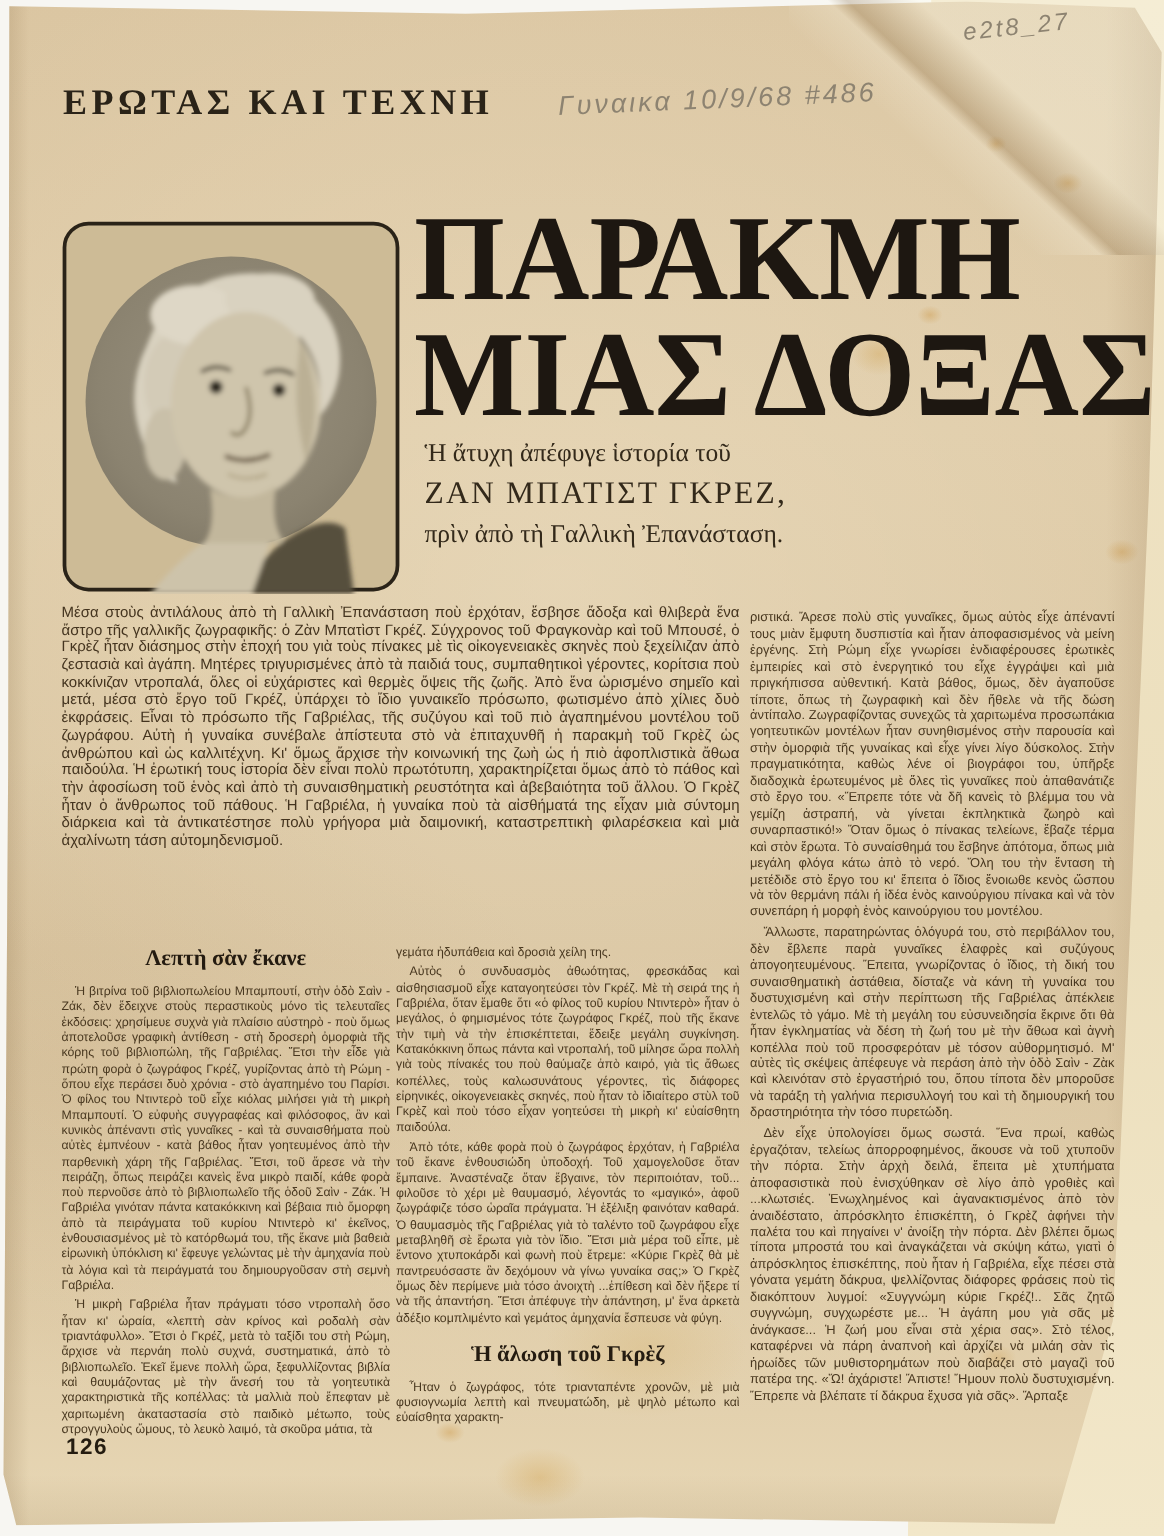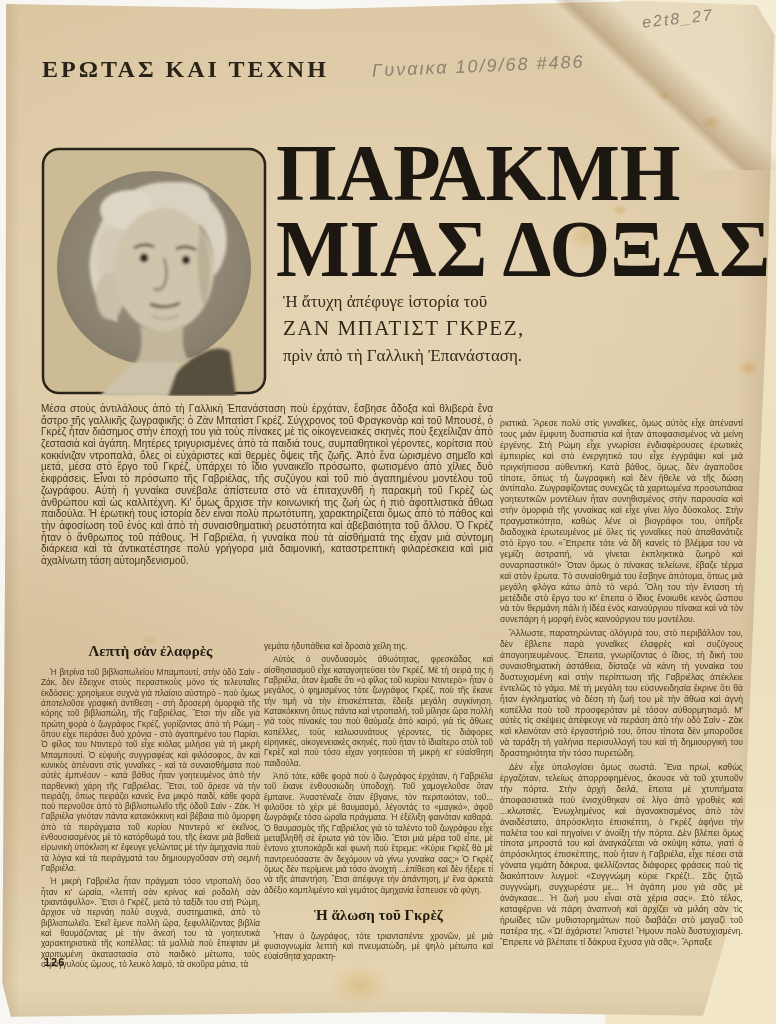--- a/index.html
+++ b/index.html
@@ -84,35 +84,35 @@
     font-family:"Liberation Serif","DejaVu Serif",serif;
     color:#33291a;font-size:17px;line-height:1.42;
   }
   .subtitle .caps{font-size:21px;letter-spacing:1.5px;}
 
   .intro{
     left:41px;top:403px;width:452px;height:212px;overflow:hidden;
     font-size:10px;line-height:1.17;text-align:justify;color:#44341f;
   }
 
-  .col{position:absolute;text-align:justify;color:#48371f;margin-top:12px;}
+  .col{position:absolute;text-align:justify;color:#48371f;}
   .col p{margin:0 0 3px 0;text-indent:9px;}
   .col p.cont{text-indent:0;}
   .col-heading{
     font-family:"Liberation Serif","DejaVu Serif",serif;
     font-weight:bold;font-size:15px;text-align:center;color:#241b10;
     margin:0 0 7px 0;text-indent:0 !important;
   }
   .col-heading.mid{margin:10px 0 7px 0;}
   .col-left{left:41px;top:630px;width:219px;height:328px;overflow:hidden;font-size:8.2px;line-height:1.26;}
   .col-middle{left:264px;top:630px;width:229px;height:336px;overflow:hidden;font-size:8.2px;line-height:1.26;}
   .col-right{left:500px;top:406px;width:243px;height:556px;overflow:hidden;font-size:8.6px;line-height:1.27;}
 
   .page-number{
-    left:44px;top:956px;font-weight:bold;font-size:11px;color:#241c10;letter-spacing:1px;
+    left:44px;top:956px;font-weight:bold;font-size:15px;color:#241c10;letter-spacing:1px;
   }
 </style>
 </head>
 <body>
 
 <div class="under-paper"></div>
 
 <div class="paper"></div>
 <div class="stains"></div>
 <div class="edge-shadow"></div>
@@ -169,21 +169,21 @@
 
 <div class="abs subtitle">
   <div>Ἡ ἄτυχη ἀπέφυγε ἱστορία τοῦ</div>
   <div class="caps">ΖΑΝ ΜΠΑΤΙΣΤ ΓΚΡΕΖ,</div>
   <div>πρὶν ἀπὸ τὴ Γαλλικὴ Ἐπανάσταση.</div>
 </div>
 
 <div class="abs intro">Μέσα στοὺς ἀντιλάλους ἀπὸ τὴ Γαλλικὴ Ἐπανάσταση ποὺ ἐρχόταν, ἔσβησε ἄδοξα καὶ θλιβερὰ ἕνα ἄστρο τῆς γαλλικῆς ζωγραφικῆς: ὁ Ζὰν Μπατὶστ Γκρέζ. Σύγχρονος τοῦ Φραγκονὰρ καὶ τοῦ Μπουσέ, ὁ Γκρὲζ ἦταν διάσημος στὴν ἐποχή του γιὰ τοὺς πίνακες μὲ τὶς οἰκογενειακὲς σκηνὲς ποὺ ξεχείλιζαν ἀπὸ ζεστασιὰ καὶ ἀγάπη. Μητέρες τριγυρισμένες ἀπὸ τὰ παιδιά τους, συμπαθητικοὶ γέροντες, κορίτσια ποὺ κοκκίνιζαν ντροπαλά, ὅλες οἱ εὐχάριστες καὶ θερμὲς ὄψεις τῆς ζωῆς. Ἀπὸ ἕνα ὡρισμένο σημεῖο καὶ μετά, μέσα στὸ ἔργο τοῦ Γκρέζ, ὑπάρχει τὸ ἴδιο γυναικεῖο πρόσωπο, φωτισμένο ἀπὸ χίλιες δυὸ ἐκφράσεις. Εἶναι τὸ πρόσωπο τῆς Γαβριέλας, τῆς συζύγου καὶ τοῦ πιὸ ἀγαπημένου μοντέλου τοῦ ζωγράφου. Αὐτὴ ἡ γυναίκα συνέβαλε ἀπίστευτα στὸ νὰ ἐπιταχυνθῆ ἡ παρακμὴ τοῦ Γκρὲζ ὡς ἀνθρώπου καὶ ὡς καλλιτέχνη. Κι' ὅμως ἄρχισε τὴν κοινωνική της ζωὴ ὡς ἡ πιὸ ἀφοπλιστικὰ ἄθωα παιδούλα. Ἡ ἐρωτική τους ἱστορία δὲν εἶναι πολὺ πρωτότυπη, χαρακτηρίζεται ὅμως ἀπὸ τὸ πάθος καὶ τὴν ἀφοσίωση τοῦ ἑνὸς καὶ ἀπὸ τὴ συναισθηματικὴ ρευστότητα καὶ ἀβεβαιότητα τοῦ ἄλλου. Ὁ Γκρὲζ ἦταν ὁ ἄνθρωπος τοῦ πάθους. Ἡ Γαβριέλα, ἡ γυναίκα ποὺ τὰ αἰσθήματά της εἶχαν μιὰ σύντομη διάρκεια καὶ τὰ ἀντικατέστησε πολὺ γρήγορα μιὰ δαιμονική, καταστρεπτικὴ φιλαρέσκεια καὶ μιὰ ἀχαλίνωτη τάση αὐτομηδενισμοῦ.</div>
 
 <div class="col col-left">
-  <div class="col-heading">Λεπτὴ σὰν ἐλαφρὲς</div>
+  <div class="col-heading">Λεπτὴ σὰν ἔκανε</div>
   <p>Ἡ βιτρίνα τοῦ βιβλιοπωλείου Μπαμπουτί, στὴν ὁδὸ Σαὶν - Ζάκ, δὲν ἔδειχνε στοὺς περαστικοὺς μόνο τὶς τελευταῖες ἐκδόσεις: χρησίμευε συχνὰ γιὰ πλαίσιο αὐστηρὸ - ποὺ ὅμως ἀποτελοῦσε γραφικὴ ἀντίθεση - στὴ δροσερὴ ὀμορφιὰ τῆς κόρης τοῦ βιβλιοπώλη, τῆς Γαβριέλας. Ἔτσι τὴν εἶδε γιὰ πρώτη φορὰ ὁ ζωγράφος Γκρέζ, γυρίζοντας ἀπὸ τὴ Ρώμη - ὅπου εἶχε περάσει δυὸ χρόνια - στὸ ἀγαπημένο του Παρίσι. Ὁ φίλος του Ντιντερὸ τοῦ εἶχε κιόλας μιλήσει γιὰ τὴ μικρὴ Μπαμπουτί. Ὁ εὐφυὴς συγγραφέας καὶ φιλόσοφος, ἂν καὶ κυνικὸς ἀπέναντι στὶς γυναῖκες - καὶ τὰ συναισθήματα ποὺ αὐτὲς ἐμπνέουν - κατὰ βάθος ἦταν γοητευμένος ἀπὸ τὴν παρθενικὴ χάρη τῆς Γαβριέλας. Ἔτσι, τοῦ ἄρεσε νὰ τὴν πειράζη, ὅπως πειράζει κανεὶς ἕνα μικρὸ παιδί, κάθε φορὰ ποὺ περνοῦσε ἀπὸ τὸ βιβλιοπωλεῖο τῆς ὁδοῦ Σαὶν - Ζάκ. Ἡ Γαβριέλα γινόταν πάντα κατακόκκινη καὶ βέβαια πιὸ ὄμορφη ἀπὸ τὰ πειράγματα τοῦ κυρίου Ντιντερὸ κι' ἐκεῖνος, ἐνθουσιασμένος μὲ τὸ κατόρθωμά του, τῆς ἔκανε μιὰ βαθειὰ εἰρωνικὴ ὑπόκλιση κι' ἔφευγε γελώντας μὲ τὴν ἀμηχανία ποὺ τὰ λόγια καὶ τὰ πειράγματά του δημιουργοῦσαν στὴ σεμνὴ Γαβριέλα.</p>
   <p>Ἡ μικρὴ Γαβριέλα ἦταν πράγματι τόσο ντροπαλὴ ὅσο ἦταν κι' ὡραία, «λεπτὴ σὰν κρίνος καὶ ροδαλὴ σὰν τριαντάφυλλο». Ἔτσι ὁ Γκρέζ, μετὰ τὸ ταξίδι του στὴ Ρώμη, ἄρχισε νὰ περνάη πολὺ συχνά, συστηματικά, ἀπὸ τὸ βιβλιοπωλεῖο. Ἐκεῖ ἔμενε πολλὴ ὥρα, ξεφυλλίζοντας βιβλία καὶ θαυμάζοντας μὲ τὴν ἄνεσή του τὰ γοητευτικὰ χαρακτηριστικὰ τῆς κοπέλλας: τὰ μαλλιὰ ποὺ ἔπεφταν μὲ χαριτωμένη ἀκαταστασία στὸ παιδικὸ μέτωπο, τοὺς στρογγυλοὺς ὤμους, τὸ λευκὸ λαιμό, τὰ σκοῦρα μάτια, τὰ</p>
 </div>
 
 <div class="col col-middle">
   <p class="cont">γεμάτα ἡδυπάθεια καὶ δροσιὰ χείλη της.</p>
   <p>Αὐτὸς ὁ συνδυασμὸς ἀθωότητας, φρεσκάδας καὶ αἰσθησιασμοῦ εἶχε καταγοητεύσει τὸν Γκρέζ. Μὲ τὴ σειρά της ἡ Γαβριέλα, ὅταν ἔμαθε ὅτι «ὁ φίλος τοῦ κυρίου Ντιντερὸ» ἦταν ὁ μεγάλος, ὁ φημισμένος τότε ζωγράφος Γκρέζ, ποὺ τῆς ἔκανε τὴν τιμὴ νὰ τὴν ἐπισκέπτεται, ἔδειξε μεγάλη συγκίνηση. Κατακόκκινη ὅπως πάντα καὶ ντροπαλή, τοῦ μίλησε ὥρα πολλὴ γιὰ τοὺς πίνακές του ποὺ θαύμαζε ἀπὸ καιρό, γιὰ τὶς ἄθωες κοπέλλες, τοὺς καλωσυνάτους γέροντες, τὶς διάφορες εἰρηνικές, οἰκογενειακὲς σκηνές, ποὺ ἦταν τὸ ἰδιαίτερο στὺλ τοῦ Γκρὲζ καὶ ποὺ τόσο εἶχαν γοητεύσει τὴ μικρὴ κι' εὐαίσθητη παιδούλα.</p>
   <p>Ἀπὸ τότε, κάθε φορὰ ποὺ ὁ ζωγράφος ἐρχόταν, ἡ Γαβριέλα τοῦ ἔκανε ἐνθουσιώδη ὑποδοχή. Τοῦ χαμογελοῦσε ὅταν ἔμπαινε. Ἀναστέναζε ὅταν ἔβγαινε, τὸν περιποιόταν, τοῦ... φιλοῦσε τὸ χέρι μὲ θαυμασμό, λέγοντάς το «μαγικό», ἀφοῦ ζωγράφιζε τόσο ὡραῖα πράγματα. Ἡ ἐξέλιξη φαινόταν καθαρά. Ὁ θαυμασμὸς τῆς Γαβριέλας γιὰ τὸ ταλέντο τοῦ ζωγράφου εἶχε μεταβληθῆ σὲ ἔρωτα γιὰ τὸν ἴδιο. Ἔτσι μιὰ μέρα τοῦ εἶπε, μὲ ἔντονο χτυποκάρδι καὶ φωνὴ ποὺ ἔτρεμε: «Κύριε Γκρὲζ θὰ μὲ παντρευόσαστε ἂν δεχόμουν νὰ γίνω γυναίκα σας;» Ὁ Γκρὲζ ὅμως δὲν περίμενε μιὰ τόσο ἀνοιχτὴ ...ἐπίθεση καὶ δὲν ἤξερε τί νὰ τῆς ἀπαντήση. Ἔτσι ἀπέφυγε τὴν ἀπάντηση, μ' ἕνα ἀρκετὰ ἀδέξιο κομπλιμέντο καὶ γεμάτος ἀμηχανία ἔσπευσε νὰ φύγη.</p>
   <div class="col-heading mid">Ἡ ἅλωση τοῦ Γκρὲζ</div>
   <p>Ἦταν ὁ ζωγράφος, τότε τριανταπέντε χρονῶν, μὲ μιὰ φυσιογνωμία λεπτὴ καὶ πνευματώδη, μὲ ψηλὸ μέτωπο καὶ εὐαίσθητα χαρακτη-</p>

